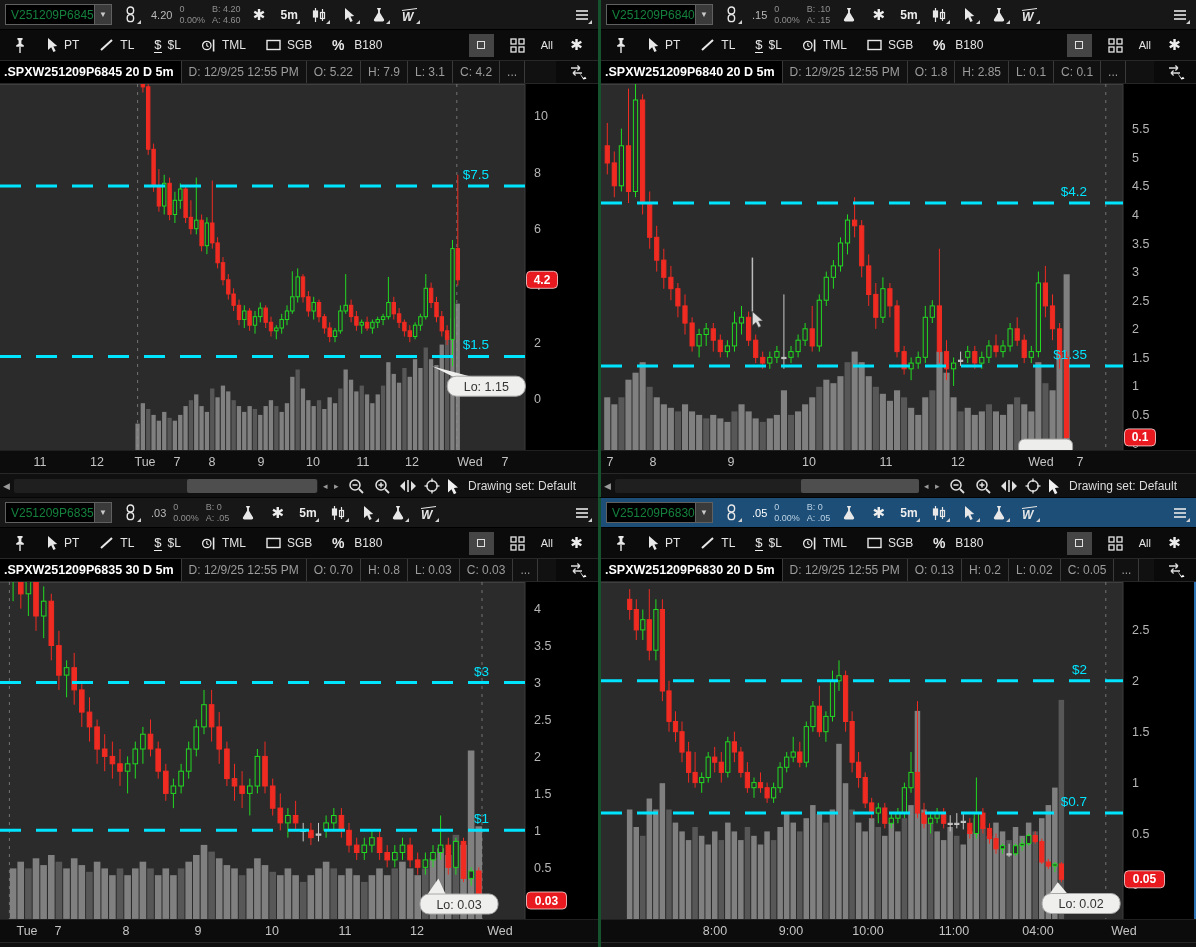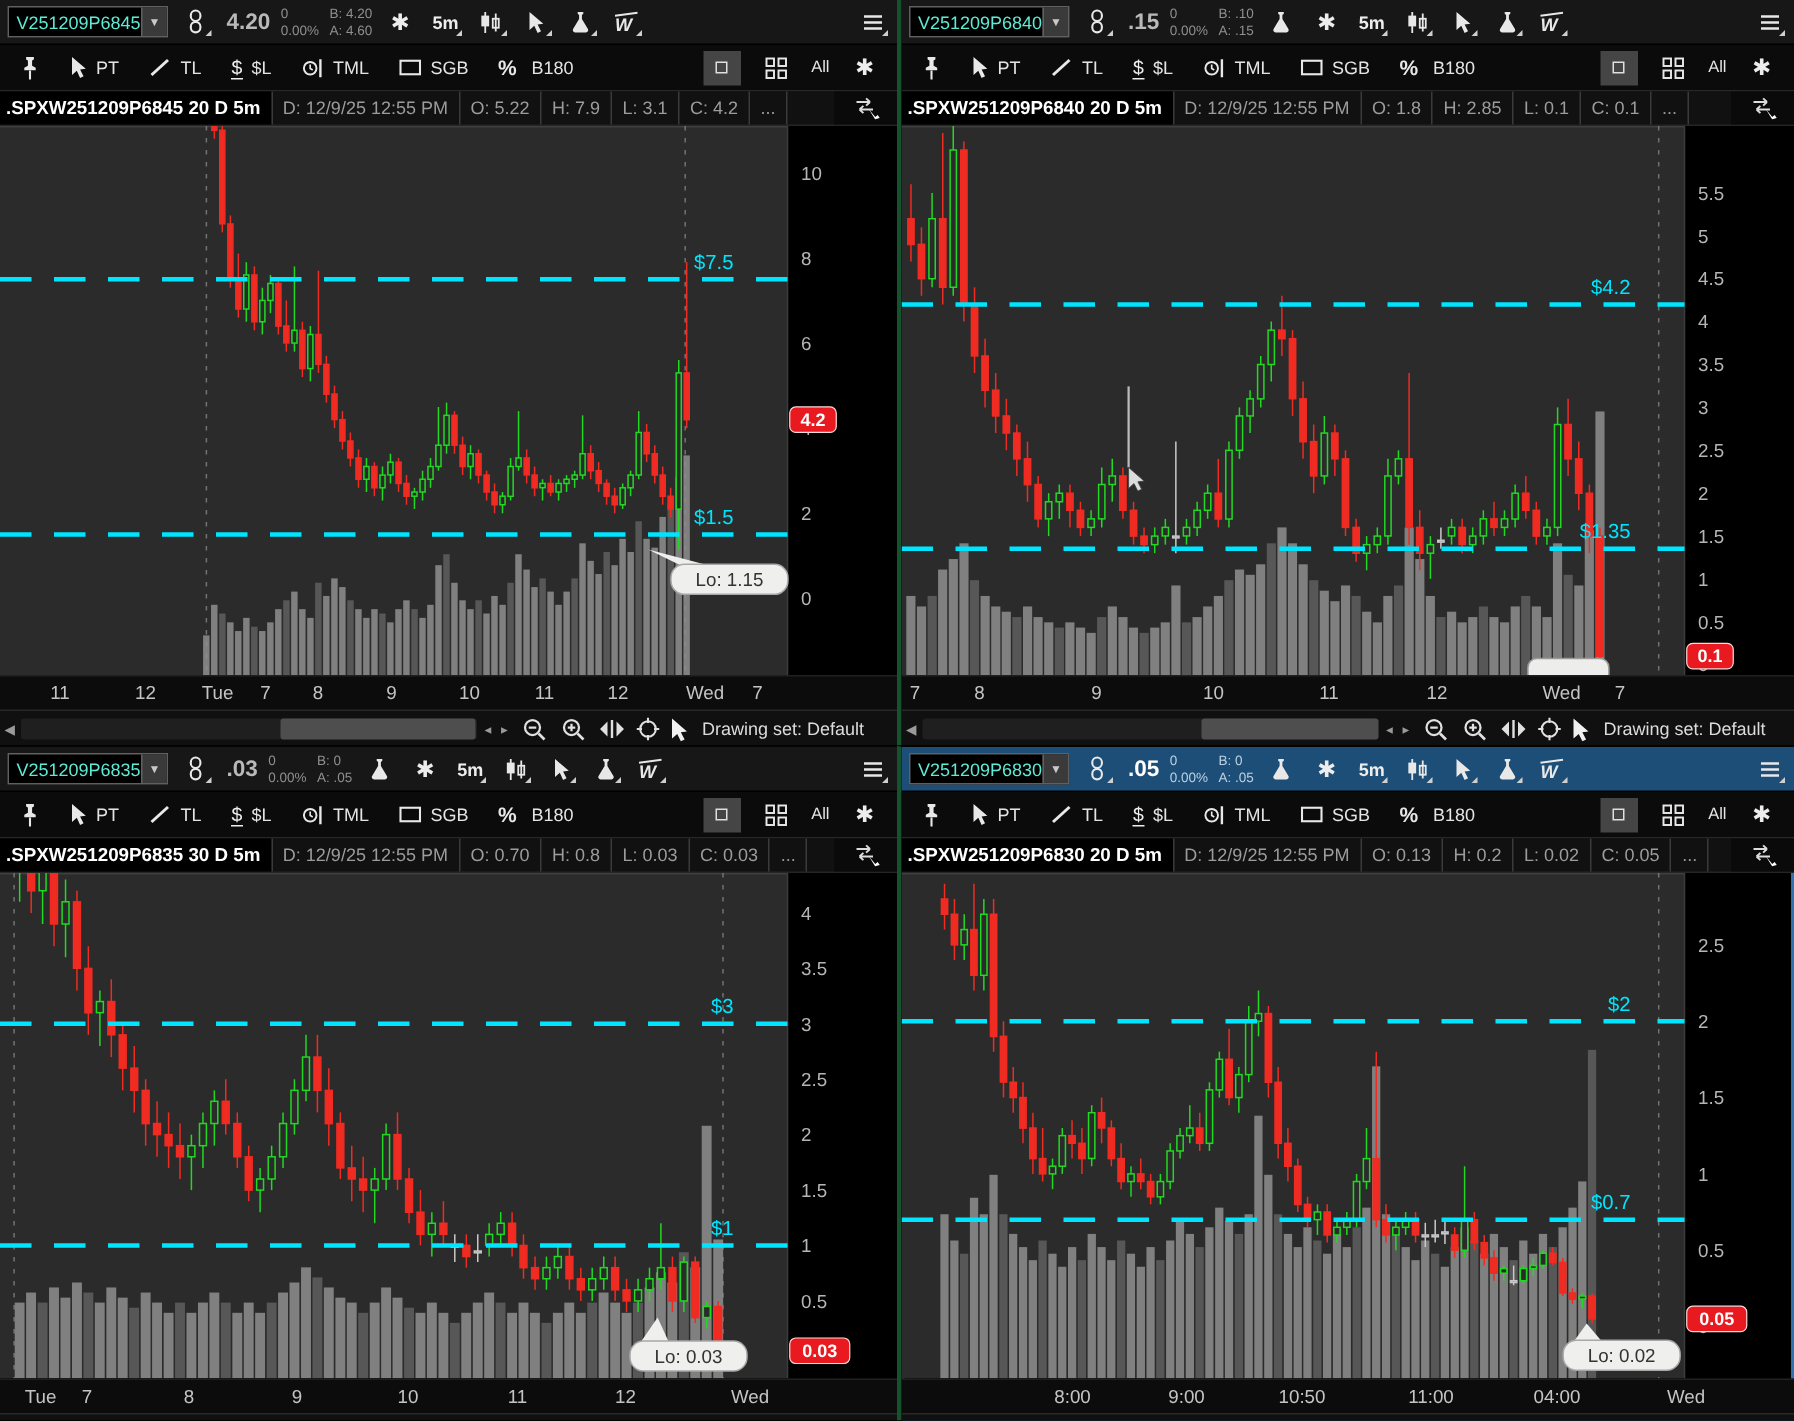--- a/index.html
+++ b/index.html
@@ -8,23 +8,23 @@
   #grid{display:grid;grid-template-columns:598px 598px;grid-template-rows:497px 450px}
   .panel{position:relative;width:598px;overflow:hidden;background:#000}
   .panel.top{height:497px}.panel.bot{height:450px}
   .panel.pright{border-left:3px solid #14532d}
   .panel.pbot{border-top:1px solid #050505}
   .panel.active{box-shadow:inset 0 0 0 2px #2e74b5}
   
   .tb1{height:30px;display:flex;align-items:center;background:#171717;padding:0 5px;gap:7px;border-bottom:1px solid #000}
   .active .tb1{background:#1c4e77}
   .symbox{display:flex;height:21px;border:1px solid #606060;background:#000;flex:0 0 auto}
-  .symtext{padding:3px 5px 0 5px;color:#5eead4;font-size:12px;width:88px;white-space:nowrap;overflow:hidden}
+  .symtext{padding:3px 5px 0 5px;color:#15803d;font-size:12px;width:88px;white-space:nowrap;overflow:hidden}
   .symdd{width:17px;background:#3a3a3a;border-left:1px solid #606060;display:flex;align-items:center;justify-content:center;color:#c9c9c9;font-size:8px}
-  .price{font-size:15px;font-weight:bold;color:#b9b9b9;margin-left:2px}
+  .price{font-size:11px;font-weight:normal;color:#b9b9b9;margin-left:2px}
   .active .price{color:#fff}
   .mini{font-size:9px;color:#8f8f8f;line-height:1.2;white-space:nowrap}
   .active .mini{color:#bcd2e4}
   .ic{position:relative;display:flex;align-items:center;justify-content:center;min-width:23px;height:24px;color:#e8e8e8}
   .dd::after{content:"";position:absolute;right:1px;bottom:3px;border-style:solid;border-width:0 0 4px 4px;border-color:transparent transparent #cfcfcf transparent}
   .tf{font-size:12px;color:#ededed;font-weight:bold;padding:0 3px}
   .gear{font-size:15px;color:#ededed}
   .tb1 .rightpush{margin-left:auto}
   
   .tb2{height:31px;display:flex;align-items:center;background:#0b0b0b;padding:0 4px;border-bottom:1px solid #282828}
@@ -1699,21 +1699,21 @@
           <g>
             <polygon points="448.1,312.5 456.8,300.3 467.1,312.5" fill="#efefed"></polygon>
             <rect x="441.1" y="311.5" width="78" height="20" rx="9" fill="#efefed" stroke="#a8a8a8"></rect>
             <text x="480.1" y="326.0" fill="#333" font-size="12.5" text-anchor="middle">Lo: 0.02</text>
           </g>
         </svg>
       </div>
       <div class="timeaxis">
         <span style="left:114px">8:00</span>
         <span style="left:190px">9:00</span>
-        <span style="left:267px">10:50</span>
+        <span style="left:267px">10:00</span>
         <span style="left:353px">11:00</span>
         <span style="left:437px">04:00</span>
         <span style="left:523px">Wed</span>
       </div>
       <div class="statusbar">
         <span class="sb sbarrow" style="left:3px">◀</span>
         <span class="sb sbarrow" style="left:323px">◂</span>
         <span class="sb sbarrow" style="left:334px">▸</span>
         <span class="sb" style="left:348px">
           <svg width="17" height="17" viewBox="0 0 17 17">

